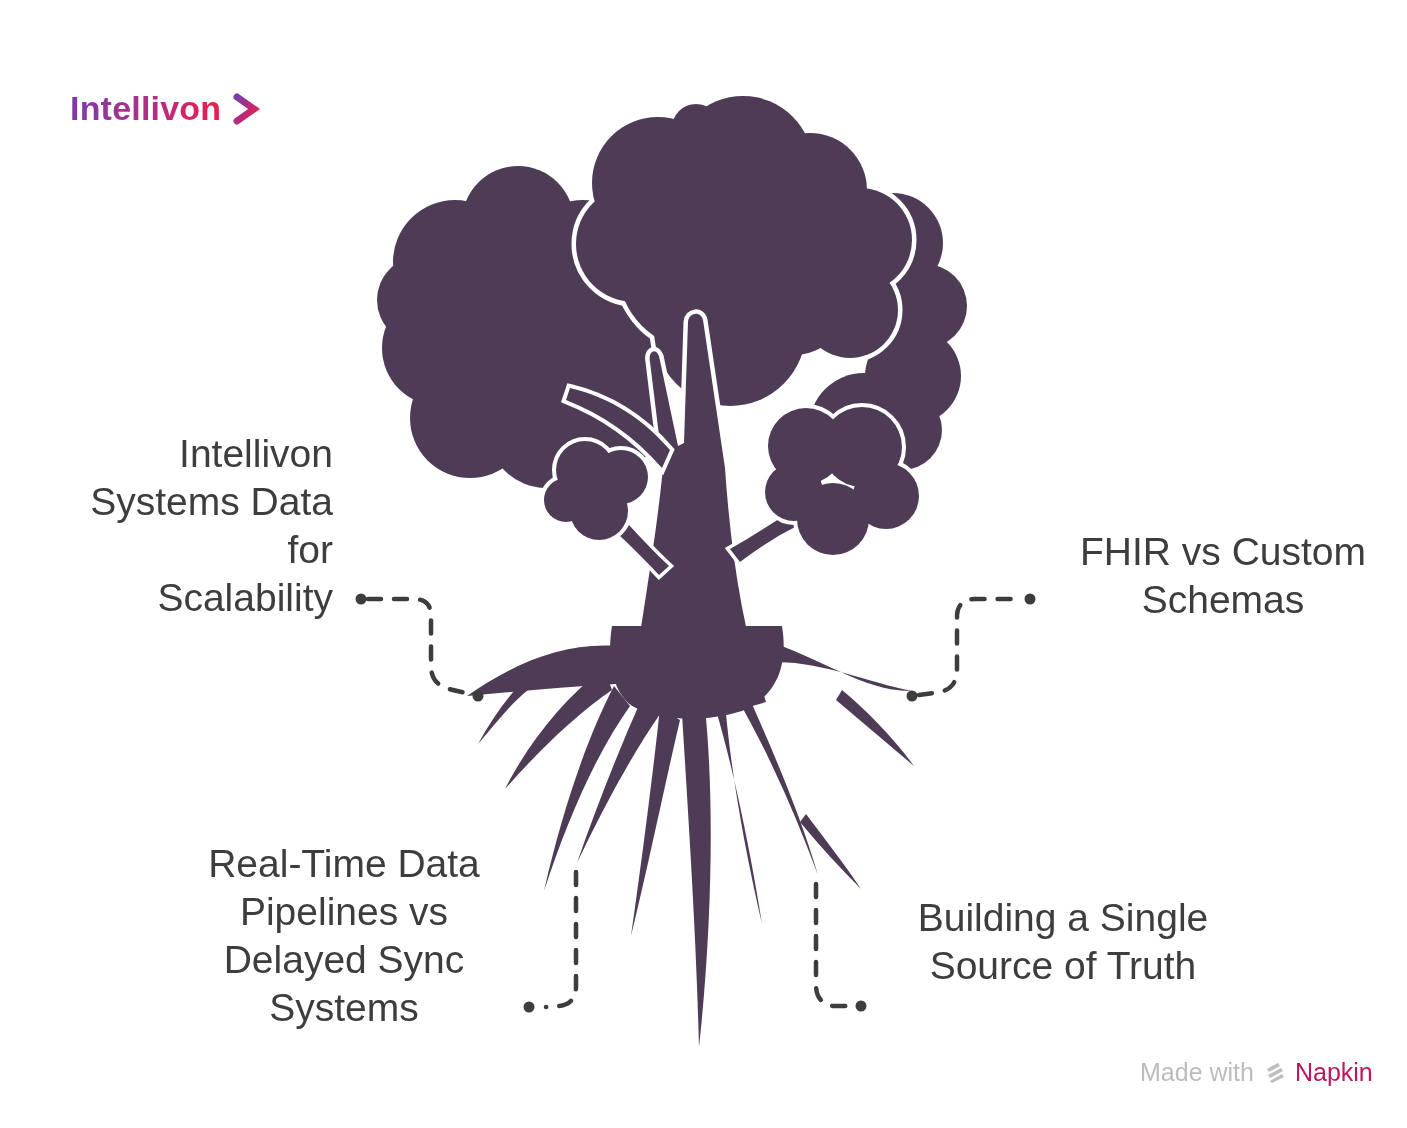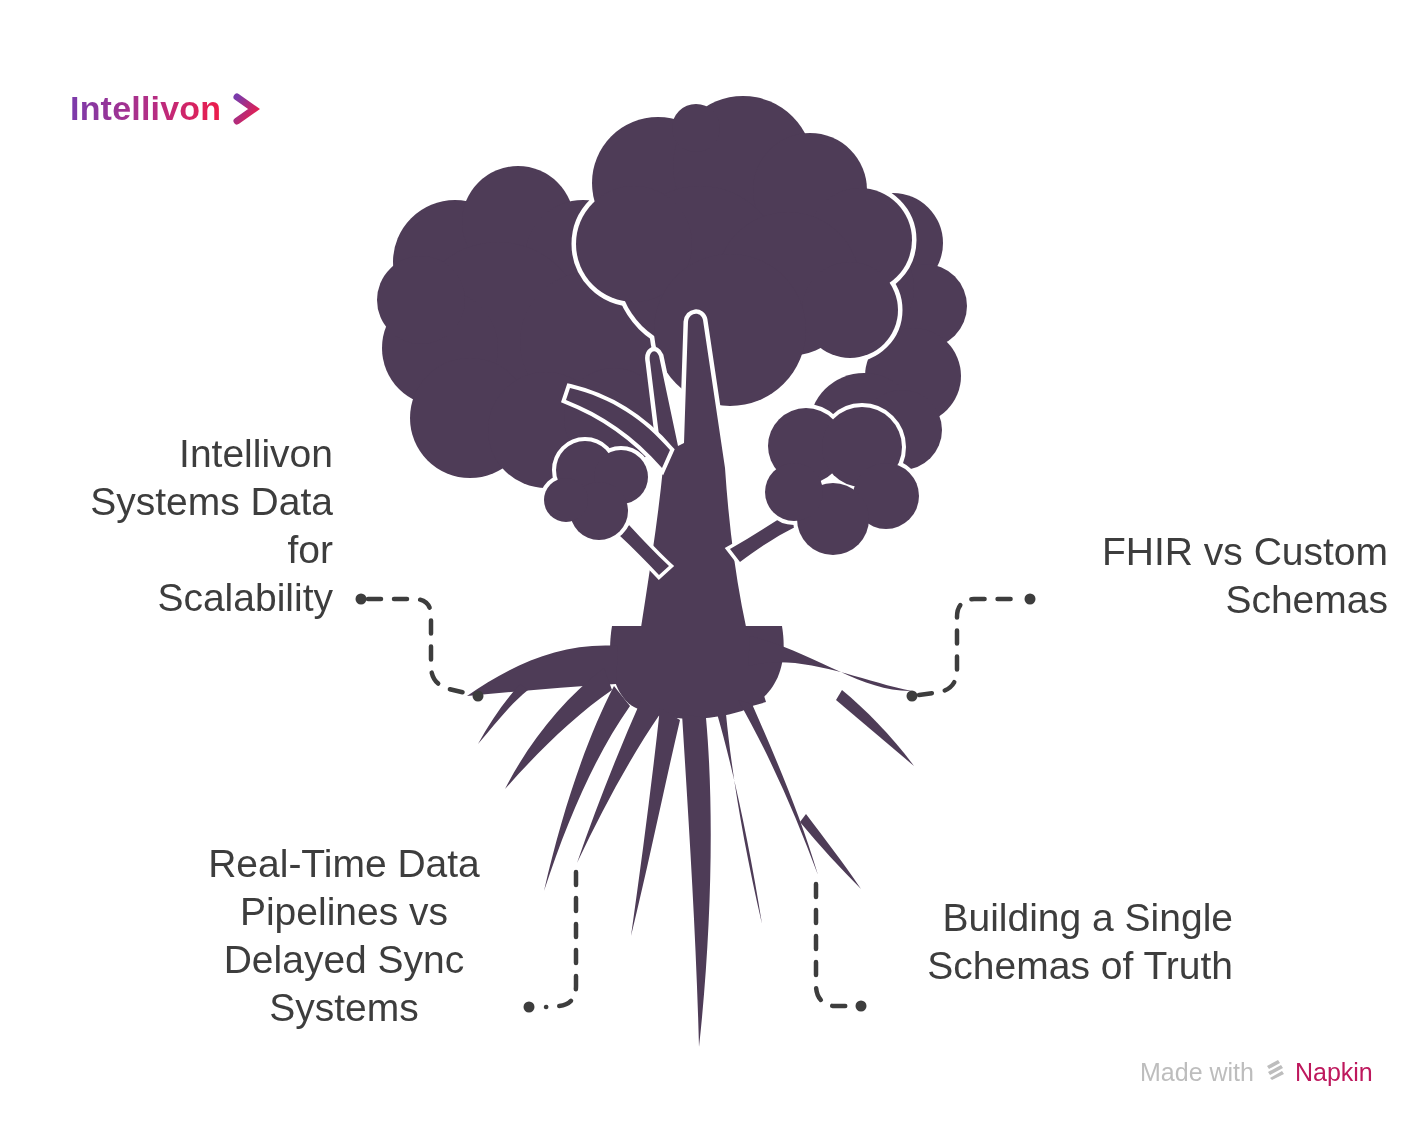--- a/index.html
+++ b/index.html
@@ -3,26 +3,26 @@
 <meta charset="utf-8">
 <style>
   html,body{margin:0;padding:0;background:#ffffff;}
   body{width:1407px;height:1128px;position:relative;overflow:hidden;
        font-family:"Liberation Sans","DejaVu Sans",sans-serif;}
   .stage{position:absolute;inset:0;}
   svg.tree{position:absolute;left:0;top:0;}
   .label{position:absolute;color:#3d3d3d;font-size:39px;line-height:48px;font-weight:400;}
   .label span{display:block;}
   .align-r{text-align:right;}
-  .align-l{text-align:right;}
+  .align-l{text-align:center;}
   .logo{position:absolute;left:70px;top:89px;display:flex;align-items:center;gap:11px;}
   .logo-text{font-size:34px;font-weight:700;letter-spacing:0.2px;
      background:linear-gradient(90deg,#7a3bab 0%,#b52d84 55%,#ed1c49 100%);
      -webkit-background-clip:text;background-clip:text;color:transparent;}
-  .watermark{position:absolute;left:1140px;top:1058px;display:flex;gap:9px;
+  .watermark{position:absolute;left:1140px;top:1058px;display:flex;align-items:center;gap:9px;
      color:#bdbdbd;font-size:25px;}
   .watermark .mw{font-weight:400;}
   .watermark .brand{font-weight:400;color:#be185d;}
 </style>
 </head>
 <body>
 
 <div class="stage">
 
   <svg class="tree" width="1407" height="1128" viewBox="0 0 1407 1128" aria-hidden="true">
@@ -218,21 +218,21 @@
 
   <div class="label align-r" style="left:190px;top:840px;width:308px;text-align:center;">
     <span>Real-Time Data</span>
     <span>Pipelines vs</span>
     <span>Delayed Sync</span>
     <span>Systems</span>
   </div>
 
   <div class="label align-l" style="left:893px;top:894px;width:340px;">
     <span>Building a Single</span>
-    <span>Schemas of Truth</span>
+    <span>Source of Truth</span>
   </div>
 
   <div class="watermark">
     <span class="mw">Made with</span>
     <svg width="23" height="23" viewBox="0 0 23 23">
       <g fill="#bdbdbd">
         <path d="M4,8 L15,2 L17,5 L6,11 Z"></path>
         <path d="M5,14 L18,7 L20,10 L7,17 Z"></path>
         <path d="M7,20 L19,13 L21,16 L9,22 Z"></path>
       </g>

